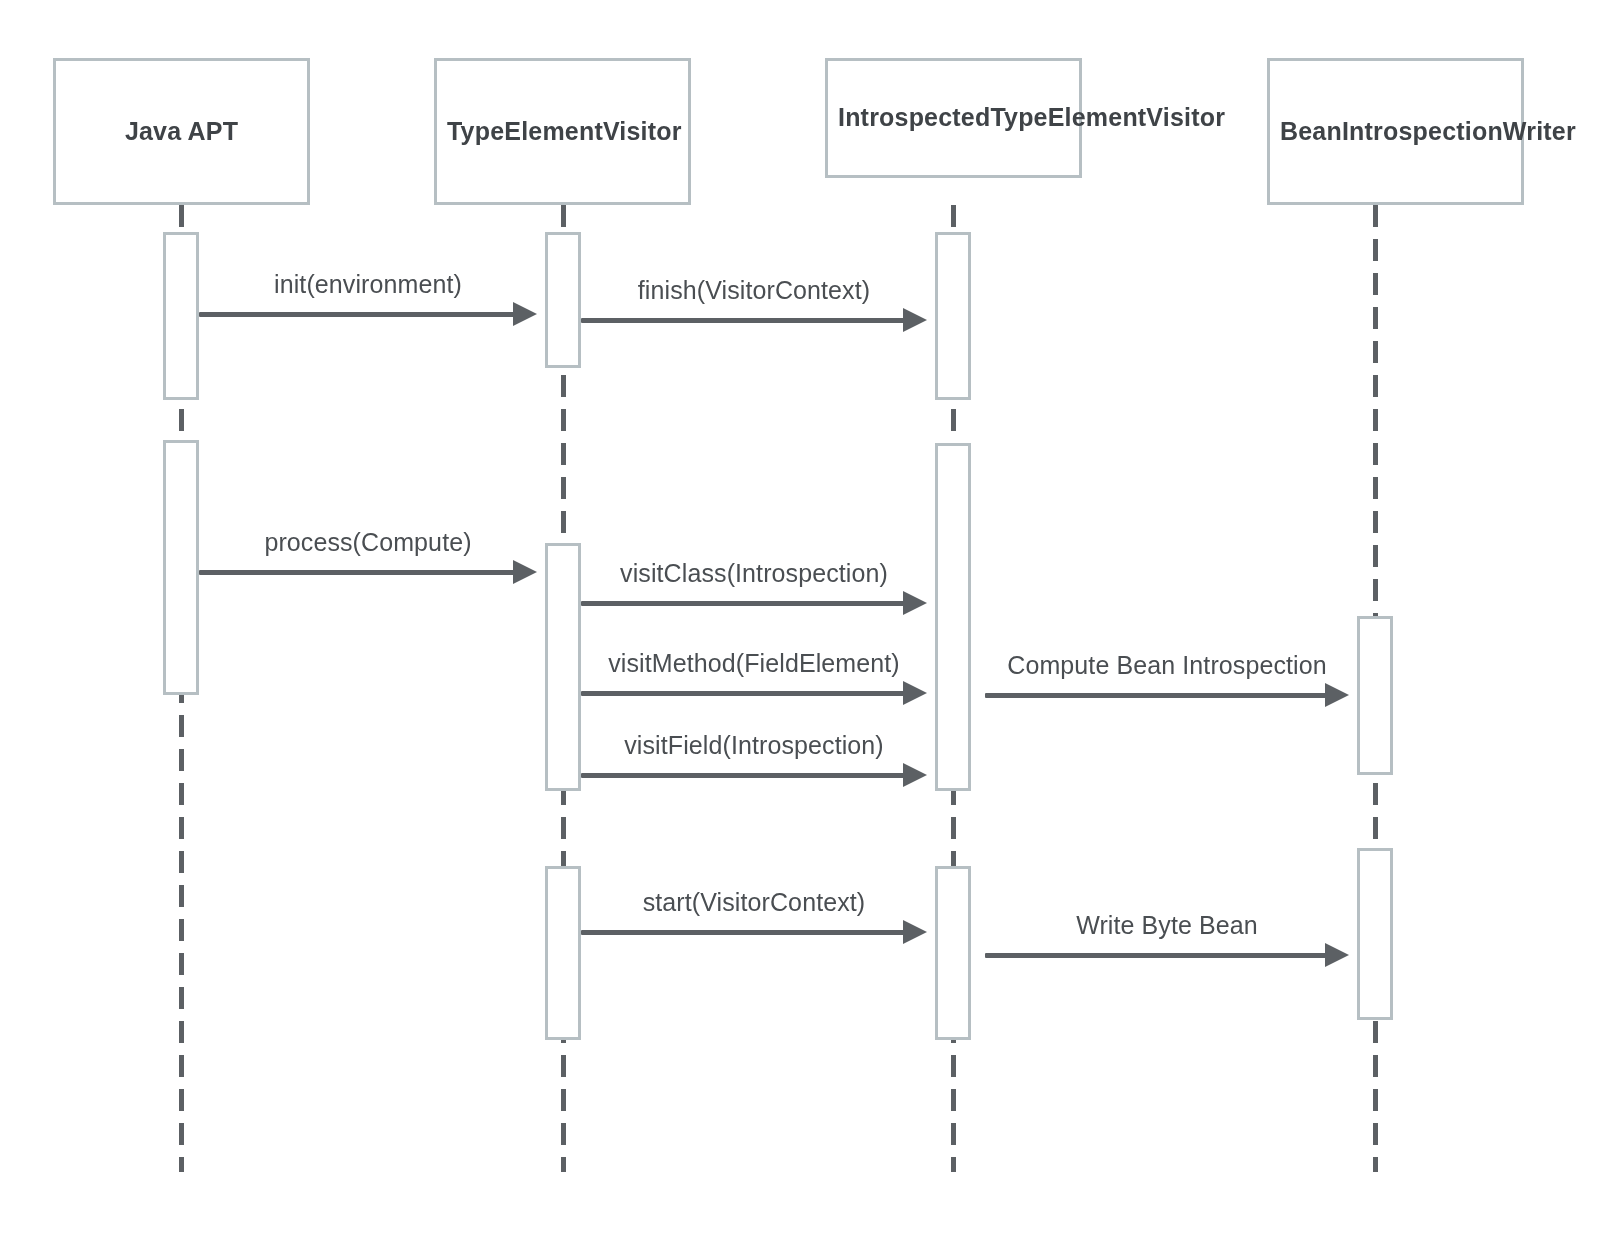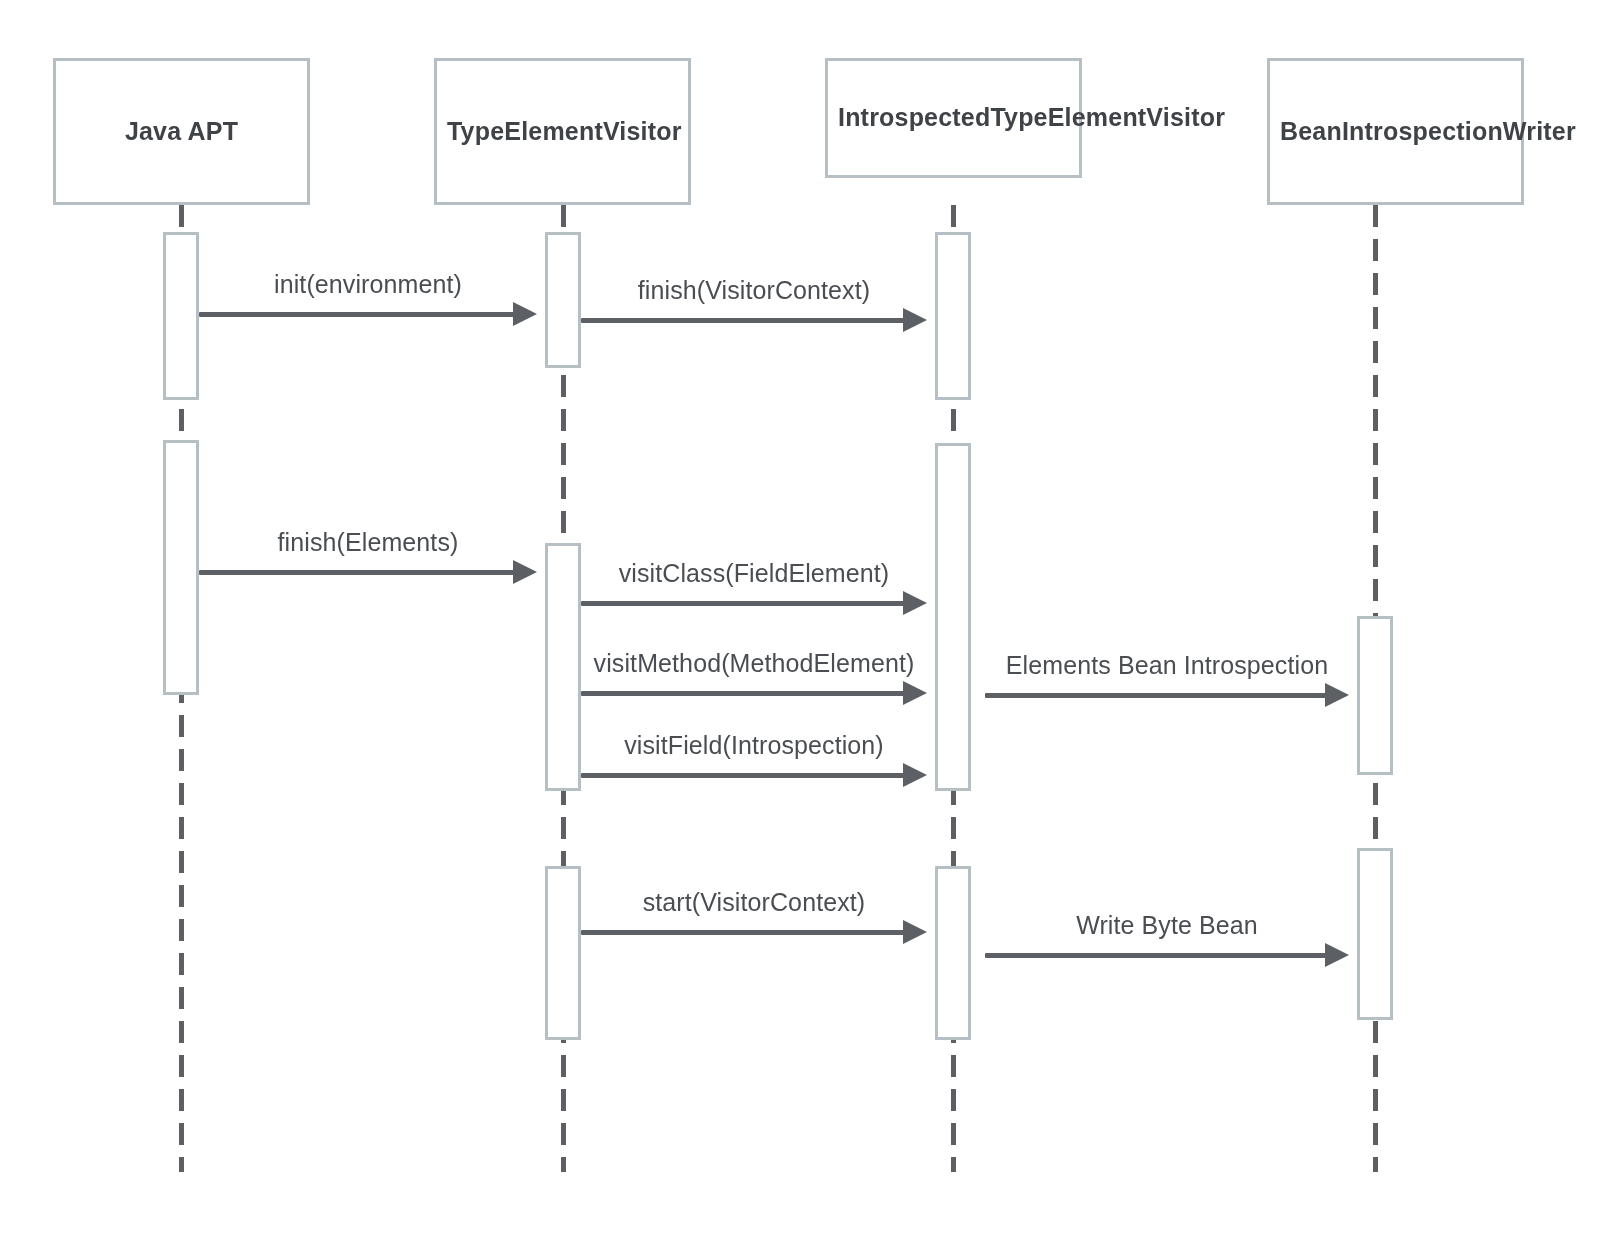--- a/index.html
+++ b/index.html
@@ -133,36 +133,36 @@
         <div class="msg-label">init(environment)</div>
       </div>
       <div class="message" style="left: 581px; top: 318px; width: 346px;">
         <div class="line" style="width: 326px;"></div>
         <div class="head" style="left: 322px;"></div>
         <div class="msg-label">finish(VisitorContext)</div>
       </div>
       <div class="message" style="left: 199px; top: 570px; width: 338px;">
         <div class="line" style="width: 318px;"></div>
         <div class="head" style="left: 314px;"></div>
-        <div class="msg-label">finish(Elements)</div>
+        <div class="msg-label">process(Compute)</div>
       </div>
       <div class="message" style="left: 581px; top: 601px; width: 346px;">
         <div class="line" style="width: 326px;"></div>
         <div class="head" style="left: 322px;"></div>
-        <div class="msg-label">visitClass(FieldElement)</div>
+        <div class="msg-label">visitClass(Introspection)</div>
       </div>
       <div class="message" style="left: 581px; top: 691px; width: 346px;">
         <div class="line" style="width: 326px;"></div>
         <div class="head" style="left: 322px;"></div>
-        <div class="msg-label">visitMethod(MethodElement)</div>
+        <div class="msg-label">visitMethod(FieldElement)</div>
       </div>
       <div class="message" style="left: 985px; top: 693px; width: 364px;">
         <div class="line" style="width: 344px;"></div>
         <div class="head" style="left: 340px;"></div>
-        <div class="msg-label">Elements Bean Introspection</div>
+        <div class="msg-label">Compute Bean Introspection</div>
       </div>
       <div class="message" style="left: 581px; top: 773px; width: 346px;">
         <div class="line" style="width: 326px;"></div>
         <div class="head" style="left: 322px;"></div>
         <div class="msg-label">visitField(Introspection)</div>
       </div>
       <div class="message" style="left: 581px; top: 930px; width: 346px;">
         <div class="line" style="width: 326px;"></div>
         <div class="head" style="left: 322px;"></div>
         <div class="msg-label">start(VisitorContext)</div>

